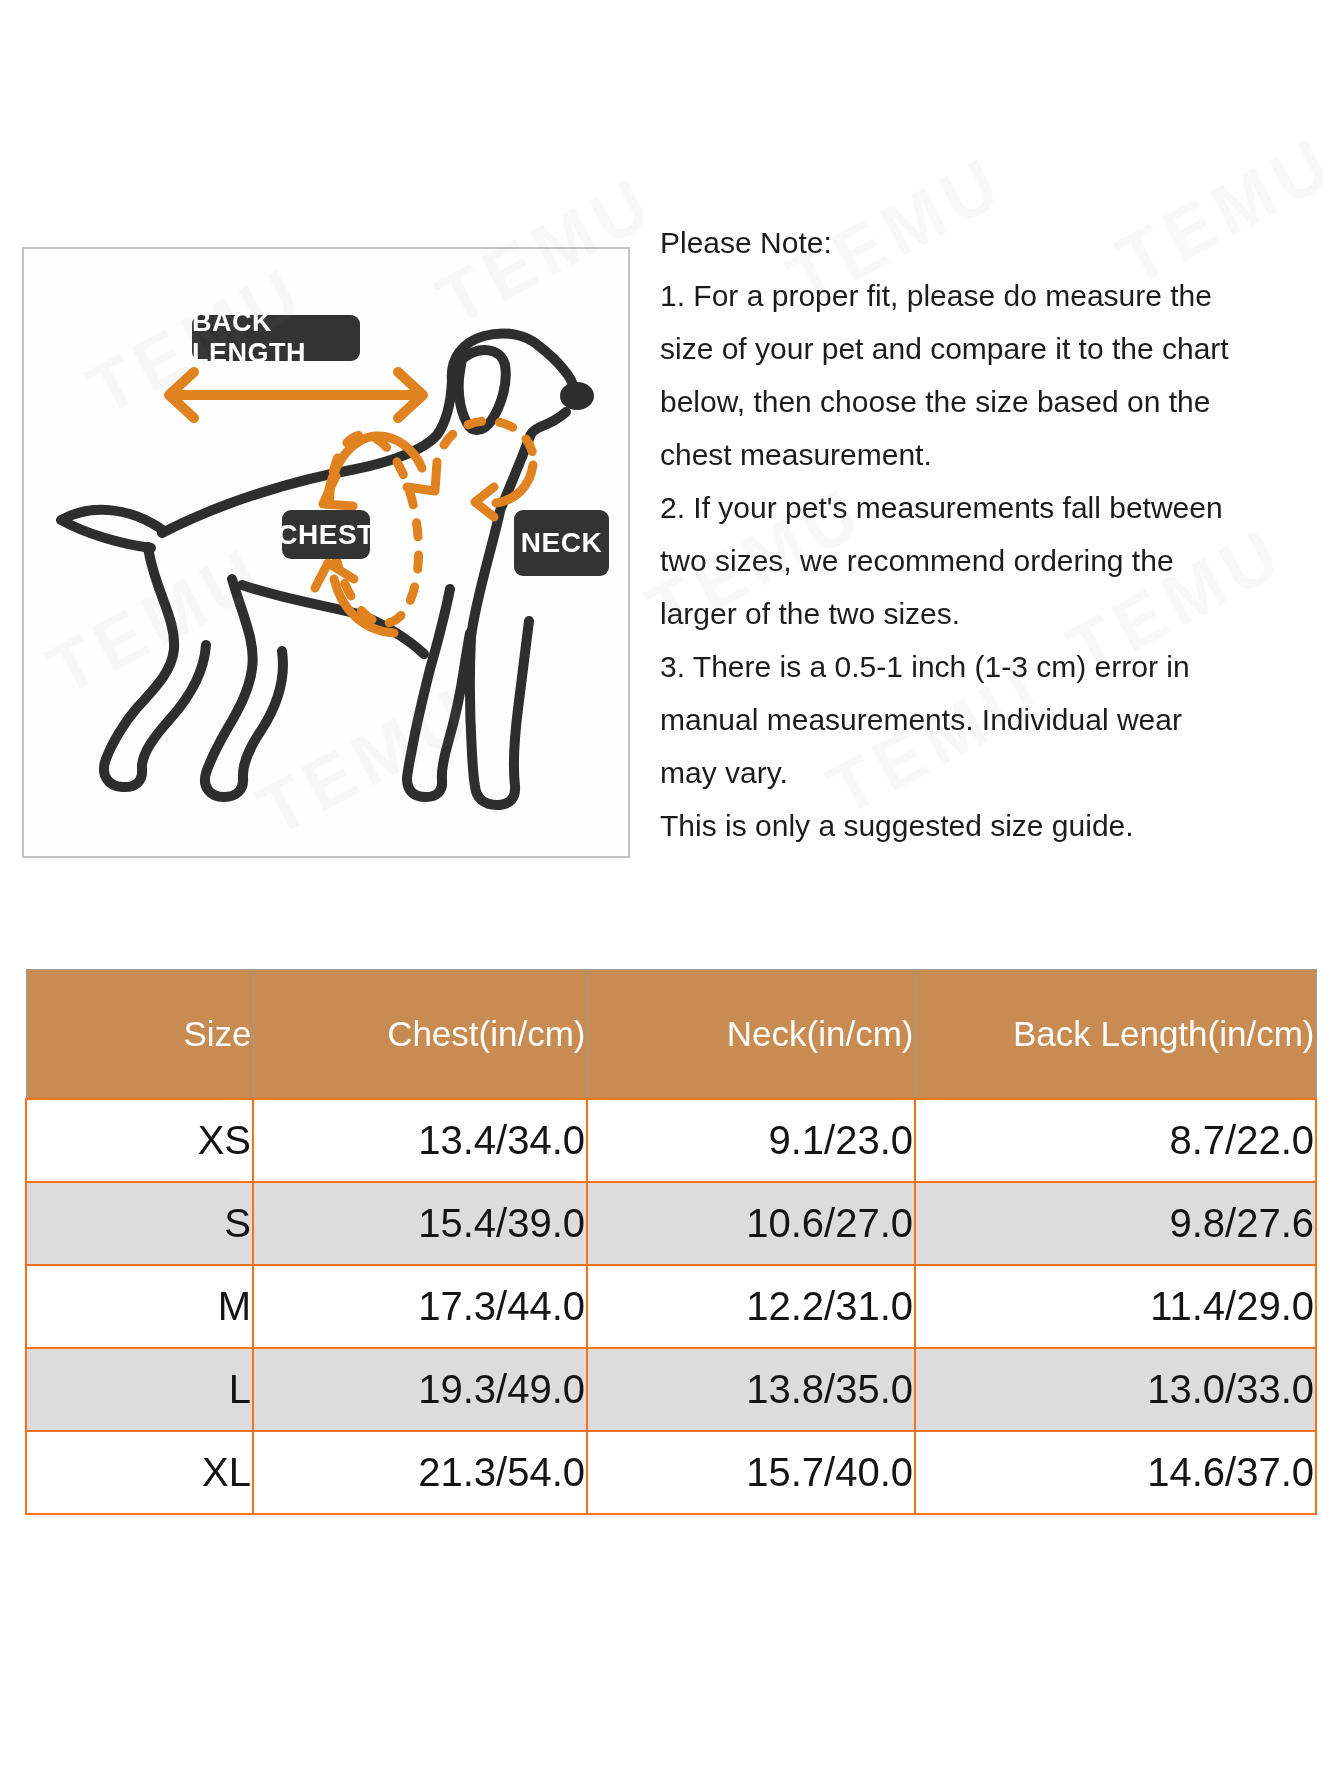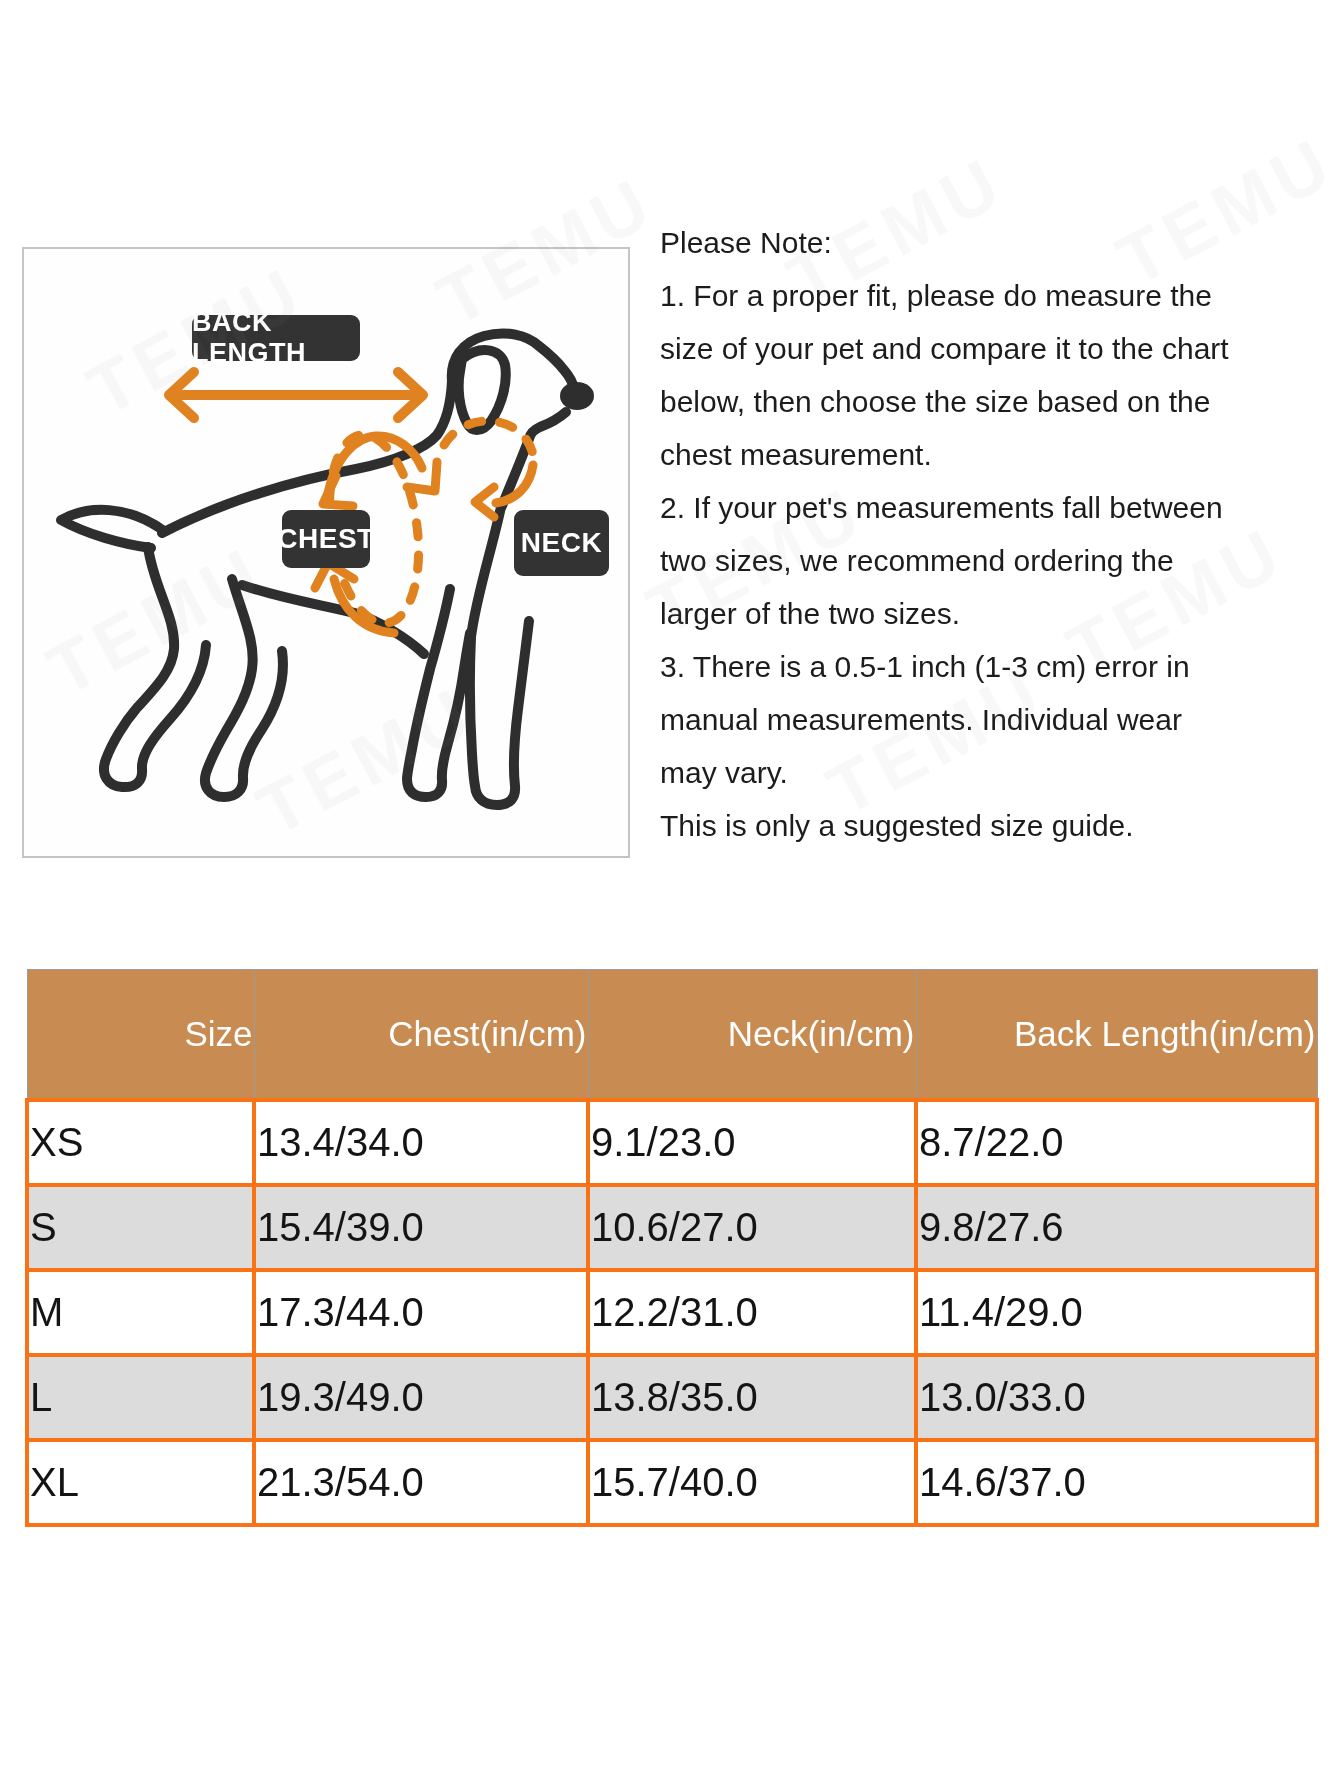--- a/index.html
+++ b/index.html
@@ -18,41 +18,41 @@
     position:absolute;left:22px;top:247px;width:608px;height:611px;
     border:2px solid #c4c4c4;background:#fefefe;box-sizing:border-box;
   }
   .diagram-box svg{position:absolute;left:0;top:0;}
   .tag{
     position:absolute;background:#333333;color:#ffffff;font-weight:bold;
     display:flex;align-items:center;justify-content:center;
     border-radius:9px;letter-spacing:0.5px;z-index:5;
   }
   .tag-backlength{left:168px;top:66px;width:168px;height:46px;font-size:27px;}
-  .tag-chest{left:258px;top:261px;width:88px;height:58px;font-size:28px;}
+  .tag-chest{left:258px;top:261px;width:88px;height:49px;font-size:28px;}
   .tag-neck{left:490px;top:261px;width:95px;height:66px;font-size:28px;}
   
   .notes{
     position:absolute;left:660px;top:216px;width:680px;
     font-size:30px;line-height:53px;color:#1c1c1c;
   }
   .notes p{margin:0;white-space:pre-line;}
   
   table.size-table{
     position:absolute;left:25px;top:969px;width:1290px;
     border-collapse:collapse;table-layout:fixed;
     border:1px solid #9b9b9b;
   }
   .size-table th{
     background:#c88c52;color:#ffffff;font-weight:normal;font-size:35px;
     height:126px;border:1px solid #9b9b9b;text-align:right;vertical-align:middle;
   }
   .size-table td{
-    font-size:40px;color:#141414;height:79px;border:4px solid #f97316;
-    text-align:left;vertical-align:middle;background:#ffffff;
+    font-size:40px;color:#141414;height:79px;border:2px solid #f97316;
+    text-align:right;vertical-align:middle;background:#ffffff;
   }
   .size-table tr.alt td{background:#dcdcdc;}
   col.c1{width:227px;} col.c2{width:334px;} col.c3{width:328px;} col.c4{width:401px;}
 </style>
 </head>
 <body>
 
 <div class="wm-layer">
   <div class="wm" style="left:80px;top:300px">TEMU</div>
   <div class="wm" style="left:430px;top:210px">TEMU</div>

